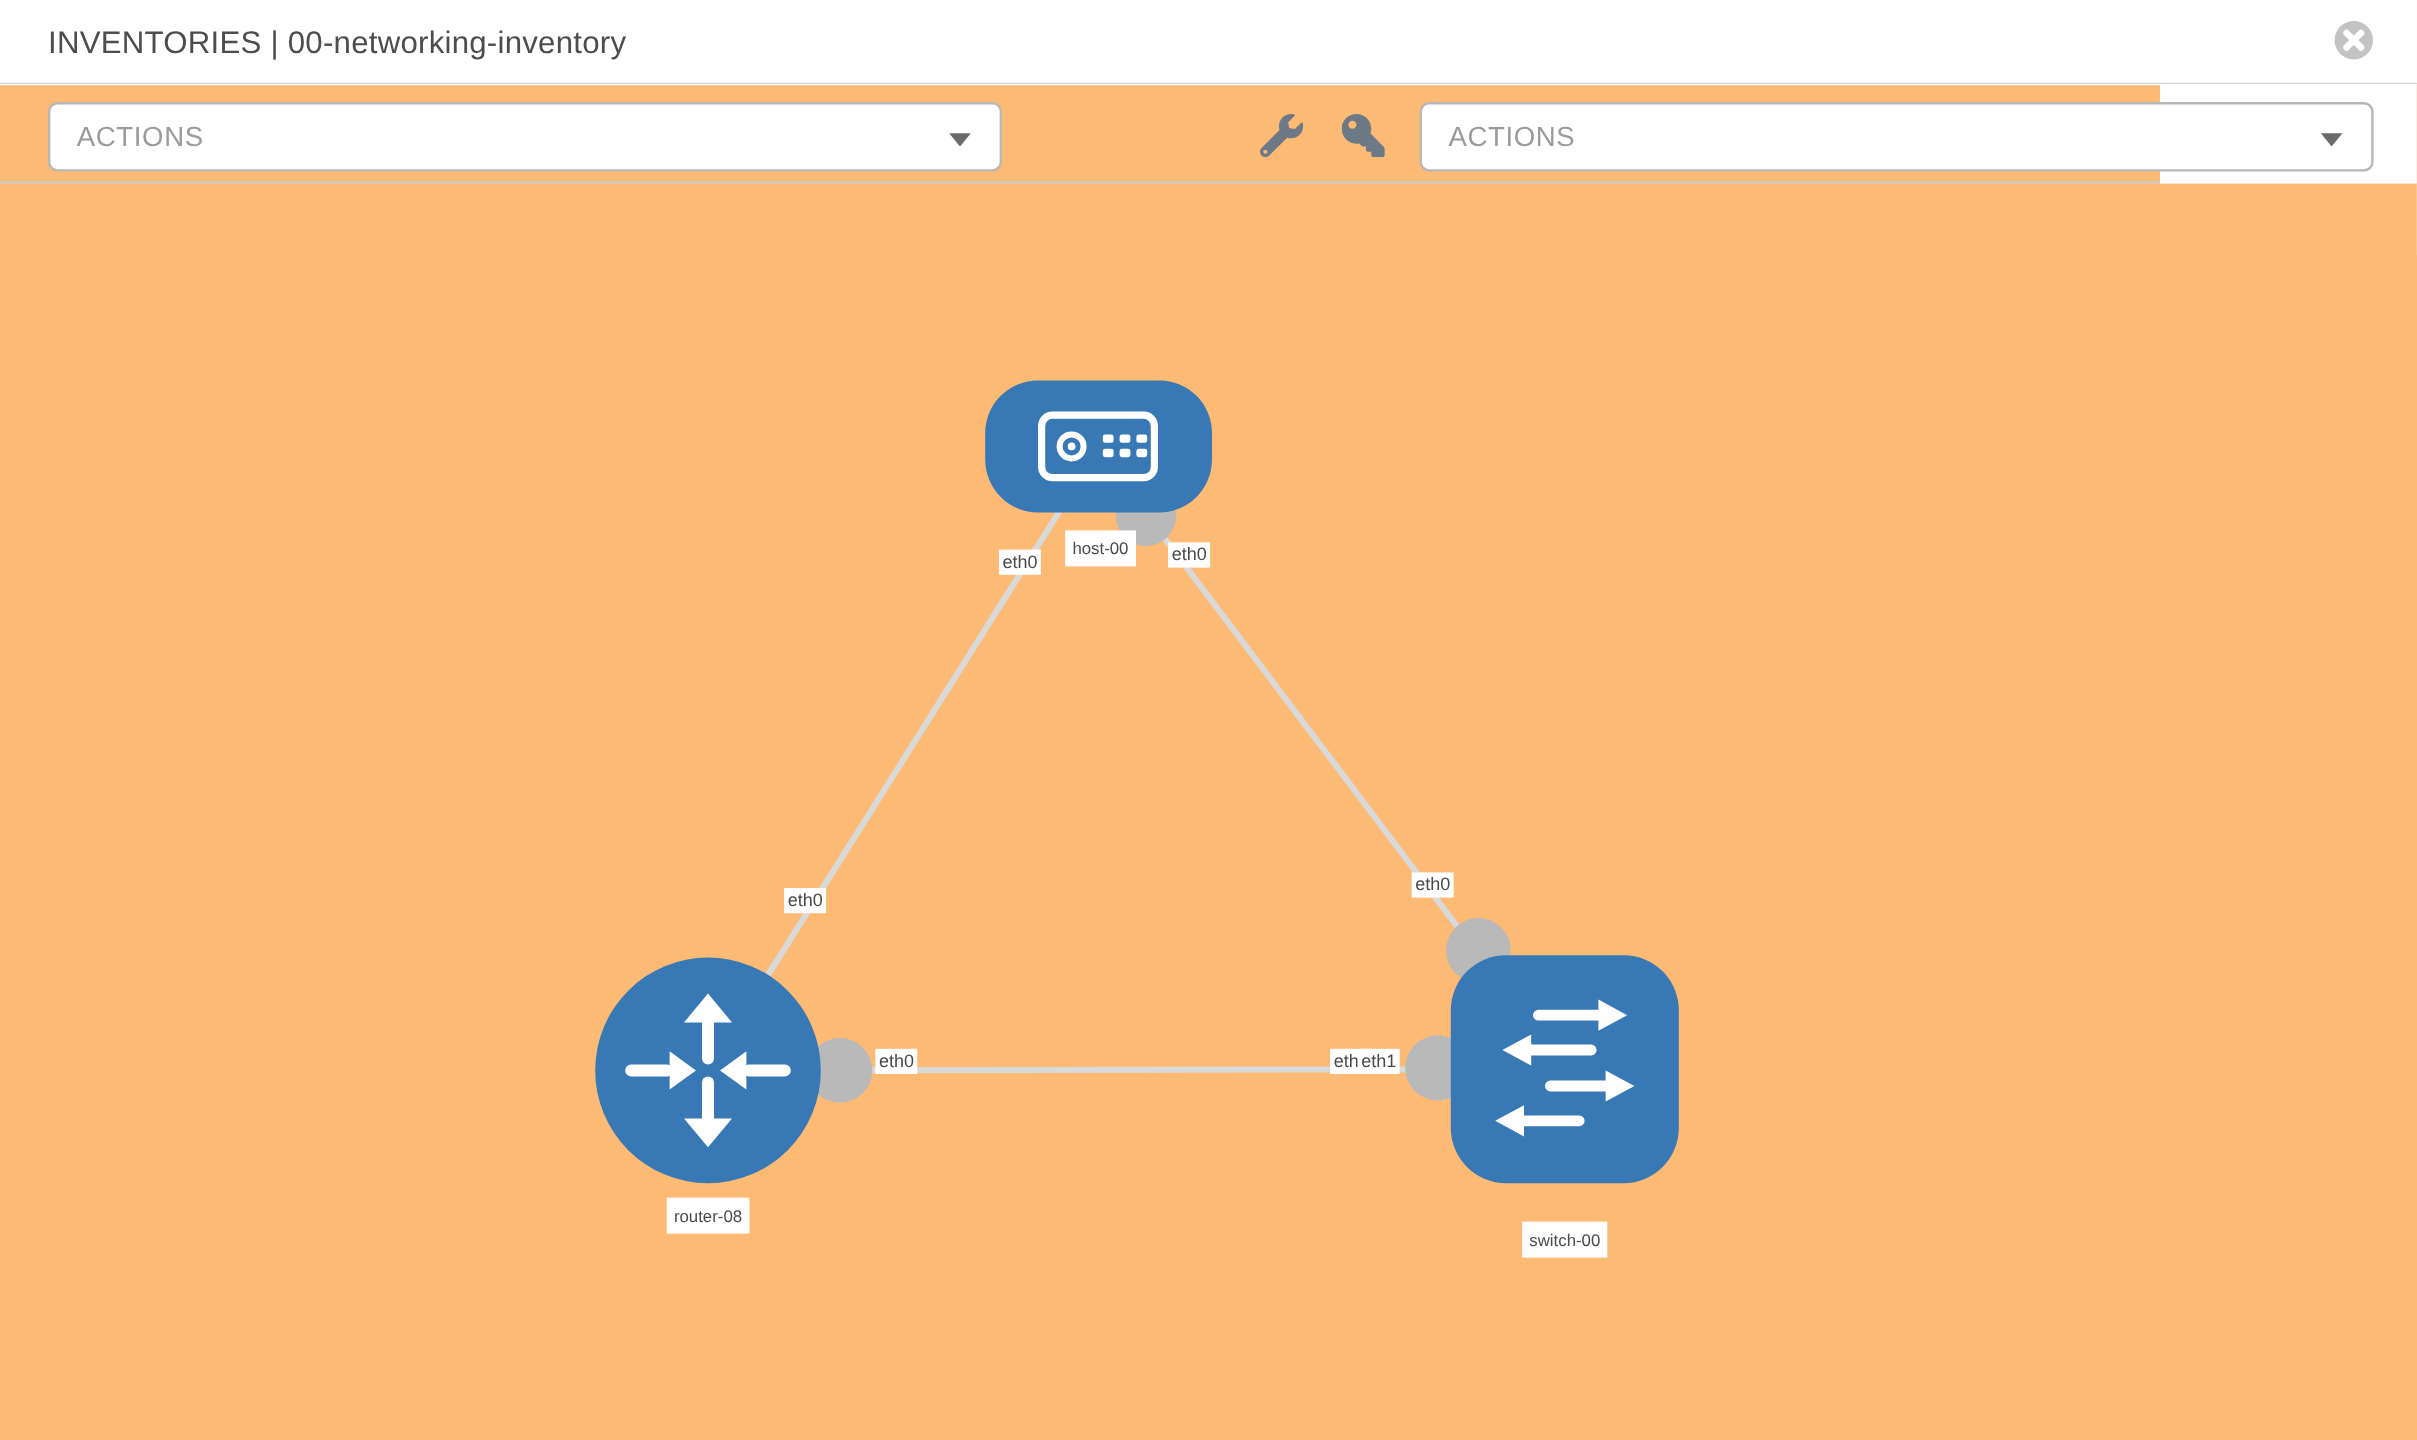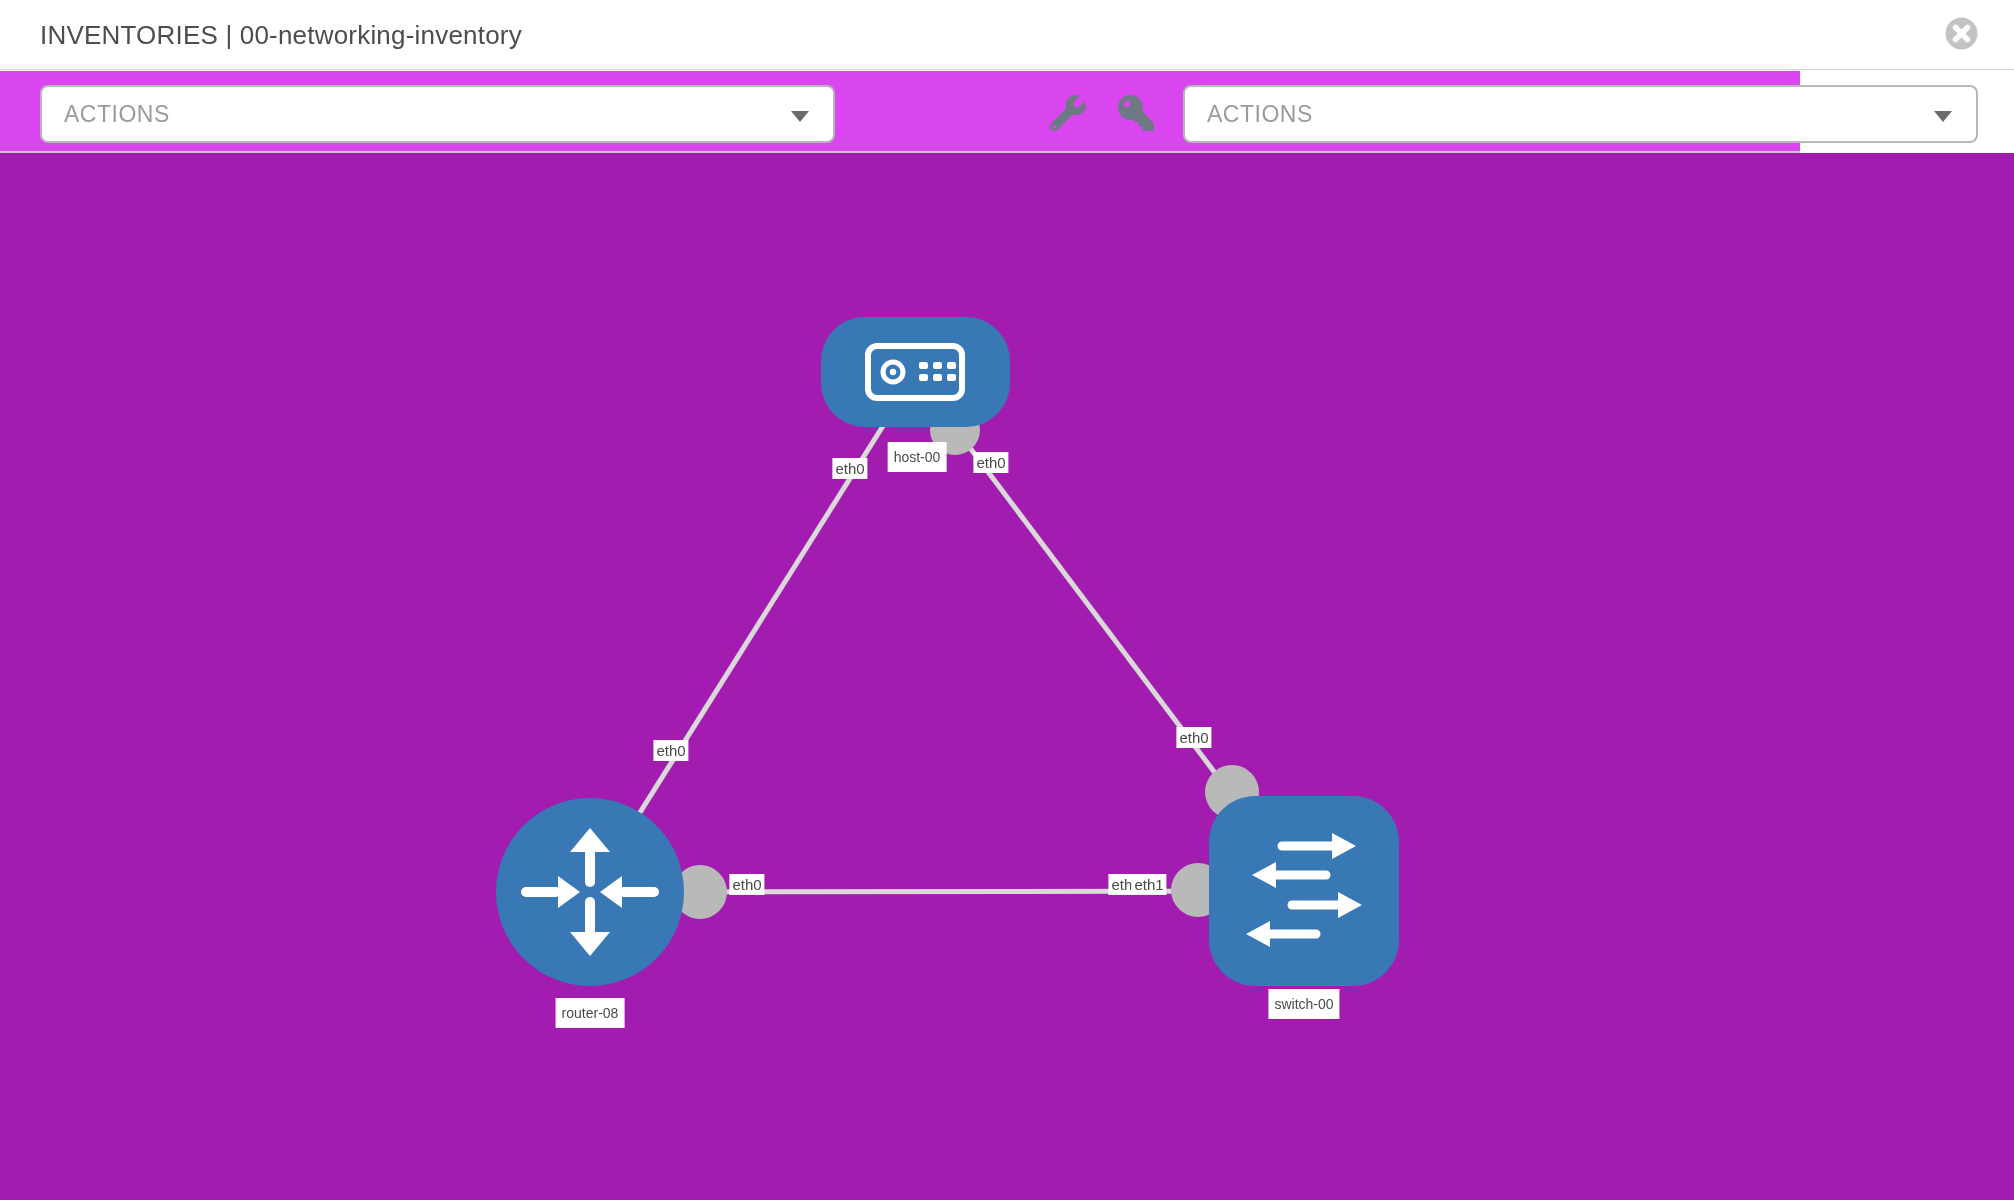--- a/index.html
+++ b/index.html
@@ -10,37 +10,37 @@
   }
   
   .titlebar { position:absolute; left:0; top:0; width:2014px; height:70px;
     background:#ffffff; border-bottom:1px solid #d4d4d4; }
   .titlebar h1 { position:absolute; left:40px; top:0; line-height:70px;
     font-size:26px; font-weight:normal; color:#4d4d4d; letter-spacing:.2px; }
   .close-btn { position:absolute; right:36px; top:17px; width:33px; height:33px;
     cursor:pointer; background:none; border:none; }
   
   .toolbar { position:absolute; left:0; top:71px; width:1800px; height:82px;
-    background:#d946ef; border-bottom:2px solid #c9c9c9; }
+    background:#fdba74; border-bottom:2px solid #c9c9c9; }
   .select-box { position:absolute; top:14px; width:795px; height:58px;
     background:#ffffff; border:2px solid #b7b7b7; border-radius:8px; cursor:pointer; }
   .select-box .lbl { position:absolute; left:22px; top:0; line-height:54px;
     font-size:23px; color:#9b9b9b; letter-spacing:.5px; }
   .caret { position:absolute; right:24px; top:24px; width:0; height:0;
     border-left:9px solid transparent; border-right:9px solid transparent;
     border-top:11px solid #6b6b6b; }
   .actions-box { left:40px; }
   .search-box { left:1183px; }
   .tool-icon-btn { position:absolute; top:24px; width:38px; height:38px;
     background:none; border:none; cursor:pointer; }
   .wrench-btn { left:1049px; }
   .key-btn { left:1117px; }
   
   .canvas { position:absolute; left:0; top:153px; width:2014px; height:1047px;
-    background:#a21caf; }
+    background:#fdba74; }
   .canvas svg.graph { position:absolute; left:0; top:0; }
   .node-label { position:absolute; transform:translateX(-50%);
     background:#ffffff; color:#4a4a4a; font-size:14px; line-height:30px;
     padding:0 6px; white-space:nowrap; }
   .if-label { position:absolute; transform:translateX(-50%);
     background:#ffffff; color:#4a4a4a; font-size:15px; line-height:21px;
     padding:0 3px; white-space:nowrap; }
 </style>
 </head>
 <body>
@@ -148,15 +148,15 @@
   <span class="if-label" style="left:850px;  top:305px;">eth0</span>
   <span class="if-label" style="left:991px;  top:299px;">eth0</span>
   <span class="if-label" style="left:671px;  top:587px;">eth0</span>
   <span class="if-label" style="left:1194px; top:574px;">eth0</span>
   <span class="if-label" style="left:747px;  top:721px;">eth0</span>
   <span class="if-label" style="left:1126px; top:721px;">eth0</span>
   <span class="if-label" style="left:1149px; top:721px;">eth1</span>
 
   <span class="node-label" style="left:917px;  top:289px;">host-00</span>
   <span class="node-label" style="left:590px;  top:845px;">router-08</span>
-  <span class="node-label" style="left:1304px; top:836px;">switch-00</span>
+  <span class="node-label" style="left:1304px; top:865px;">switch-00</span>
 
 </div>
 
 </body></html>

